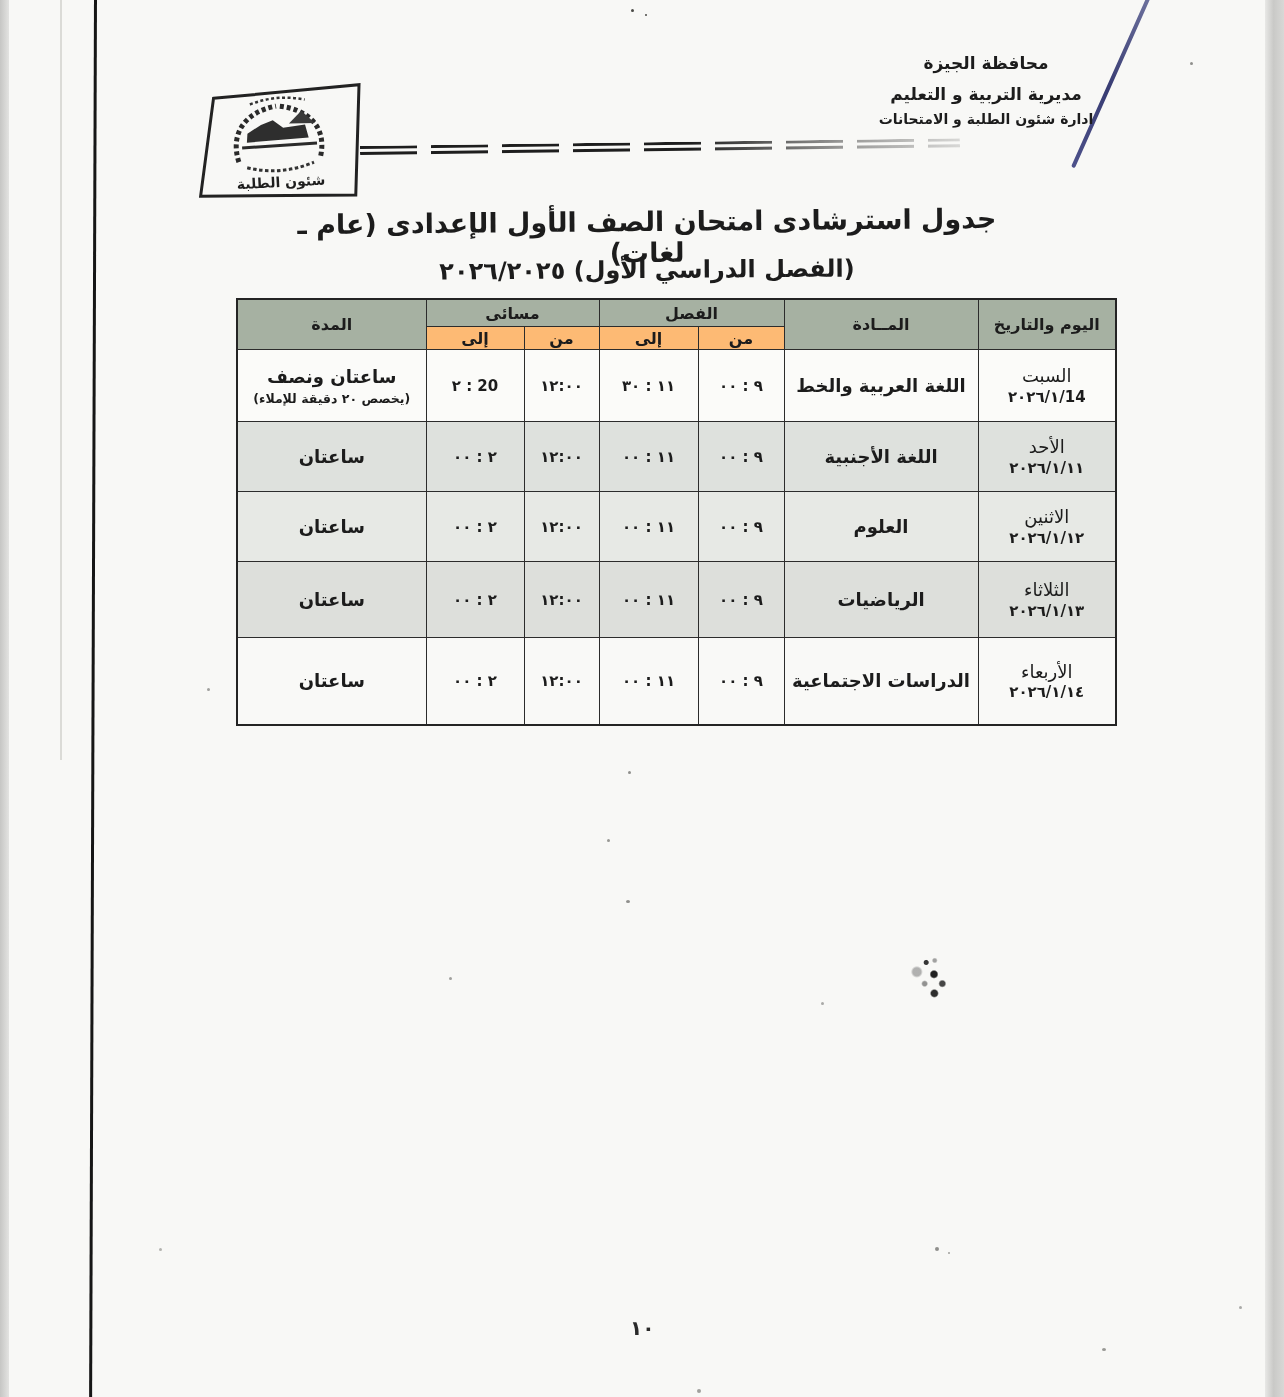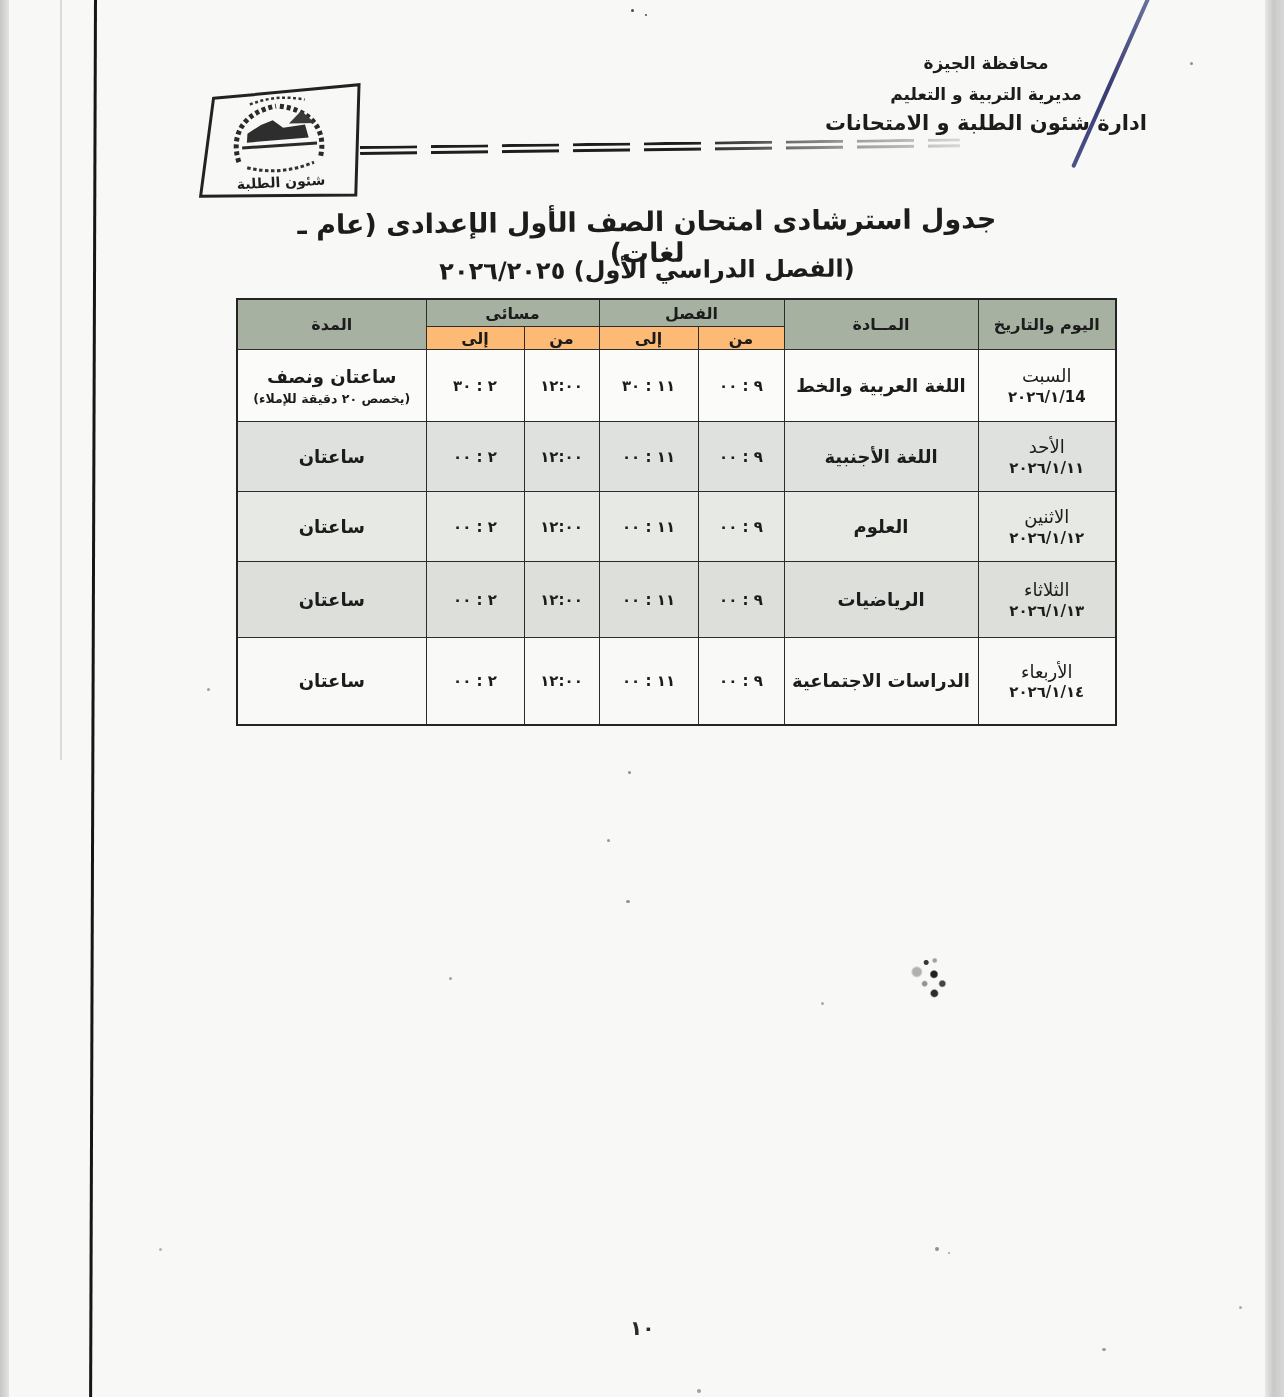--- a/index.html
+++ b/index.html
@@ -20,21 +20,21 @@
     background:#161616;transform:rotate(.2deg);transform-origin:top center;}
   .pen-mark{position:absolute;left:1149px;top:-8px;width:4px;height:192px;
     background:linear-gradient(#70749f,#383c73 55%,#4d518a);
     transform:rotate(24deg);transform-origin:top center;border-radius:2px;}
 
   
   .gov-header{position:absolute;top:54px;right:128px;width:340px;
     direction:rtl;text-align:center;font-weight:bold;line-height:1.15;}
   .gov-header .l1{font-size:17px;}
   .gov-header .l2{font-size:17px;margin-top:11px;}
-  .gov-header .l3{font-size:21px;margin-top:7px;letter-spacing:.5px;}
+  .gov-header .l3{font-size:14px;margin-top:7px;letter-spacing:.5px;}
 
   
   .logo{position:absolute;left:190px;top:82px;width:178px;height:124px;
     transform:rotate(-3deg);}
   .logo svg{width:100%;height:100%;}
 
   
   .header-rule{position:absolute;left:360px;top:146px;width:600px;height:10px;
     transform:rotate(-.75deg);transform-origin:left center;
     -webkit-mask-image:linear-gradient(90deg,#000 0 55%,rgba(0,0,0,.45) 80%,rgba(0,0,0,.15) 100%);
@@ -159,21 +159,21 @@
       <tbody>
         <tr>
           <td>
             <div class="day-name">السبت</div>
             <div class="day-date">٢٠٢٦/١/14</div>
           </td>
           <td class="c-subj">اللغة العربية والخط</td>
           <td class="time">٩ : ٠٠</td>
           <td class="time">١١ : ٣٠</td>
           <td class="time">١٢:٠٠</td>
-          <td class="time">٢ : ٣٠</td>
+          <td class="time">٢ : 20</td>
           <td>
             <div class="dur">ساعتان ونصف</div>
             <div class="dur-note">(يخصص ٢٠ دقيقة للإملاء)</div>
           </td>
         </tr>
         <tr>
           <td>
             <div class="day-name">الأحد</div>
             <div class="day-date">٢٠٢٦/١/١١</div>
           </td>

